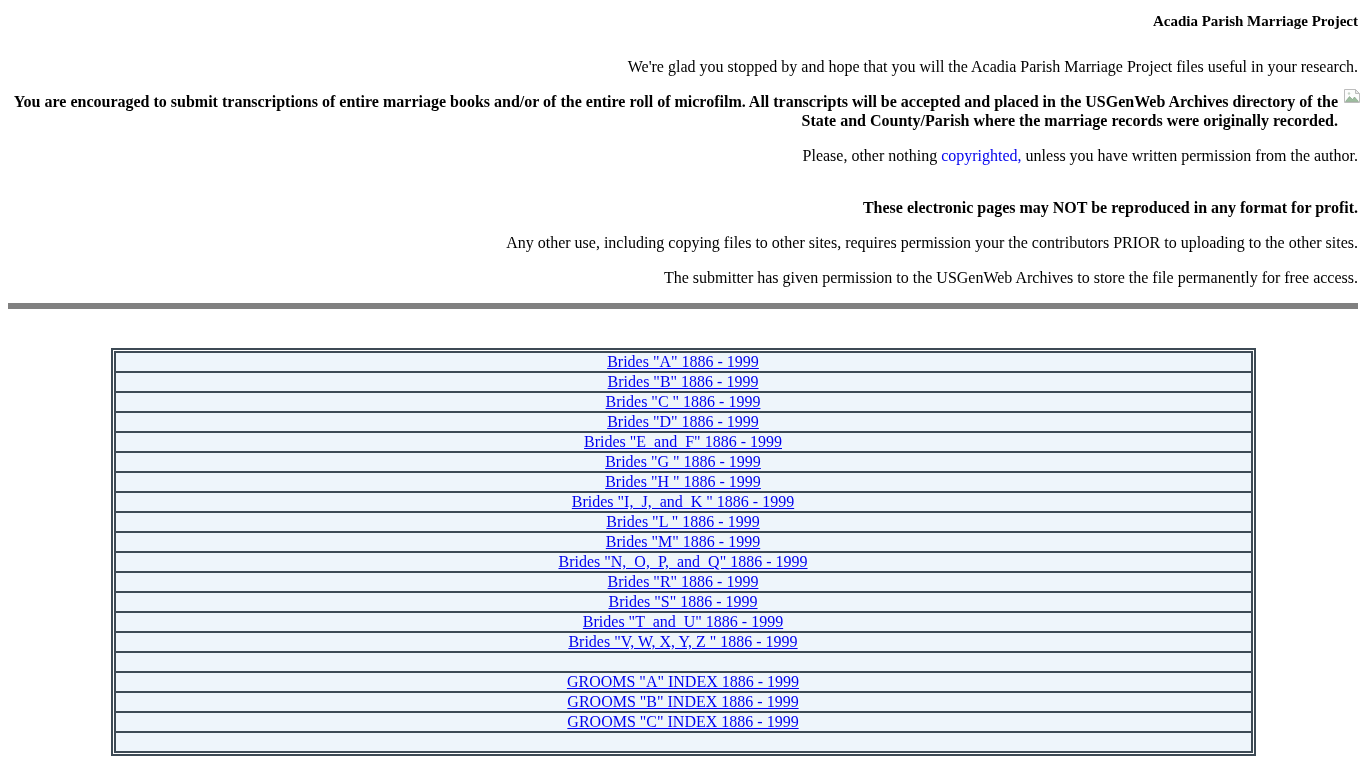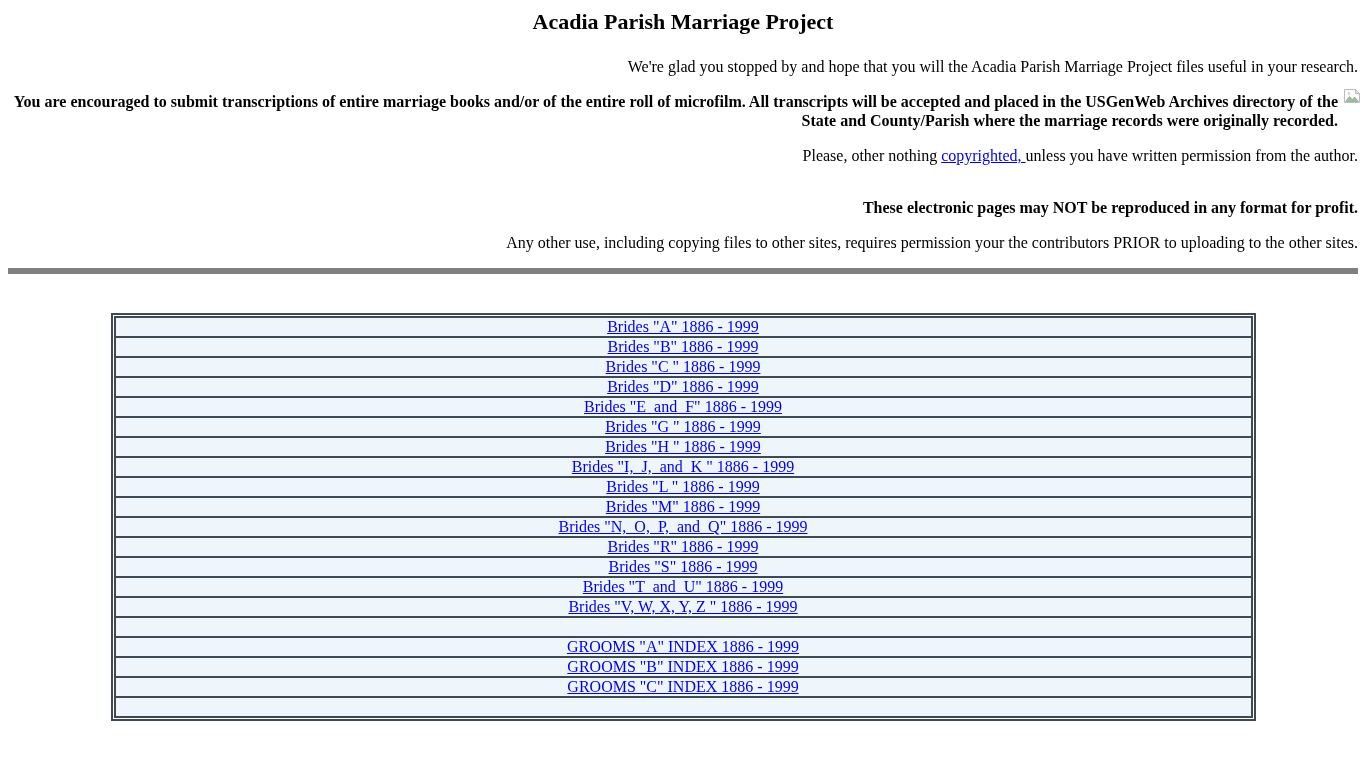--- a/index.html
+++ b/index.html
@@ -8,30 +8,30 @@
     width: 1366px;
     height: 768px;
     overflow: hidden;
     font-family: "Liberation Serif", "DejaVu Serif", serif;
     font-size: 16px;
     color: #000000;
     background: #ffffff;
   }
   .content { margin: 0 8px; }
   h1.title {
-    font-size: 22px;
+    font-size: 15px;
     font-weight: bold;
-    text-align: center;
+    text-align: right;
     margin: 9px 0 23px 0;
     line-height: 25px;
   }
   p { margin: 16px 0; line-height: 19px; text-align: right; }
   .p3 { max-width: 1330px; font-weight: bold; }
   .notice-bold { font-weight: bold; margin-top: 33px; }
-  a.inline-link { color: #0000ee; text-decoration: underline; cursor: pointer; }
+  a.inline-link { color: #0000ee; cursor: pointer; }
   hr.divider {
     border: none;
     height: 6px;
     background: #808080;
     margin: 12px 0 0 0;
   }
   .table-wrap {
     width: 1145px;
     margin: 39px auto 0 auto;
     border: 2px solid #3d4a55;
@@ -88,20 +88,21 @@
 
 
     <p class="p3">You are encouraged to submit transcriptions of entire marriage books and/or of the entire roll of microfilm. All transcripts will be accepted and placed in the USGenWeb Archives directory of the State and County/Parish where the marriage records were originally recorded.</p>
 
     <p><span>Please, other nothing </span><a class="inline-link">copyrighted, </a><span>unless you have written permission from the author.</span></p>
 
     <p class="notice-bold">These electronic pages may NOT be reproduced in any format for profit.</p>
 
     <p>Any other use, including copying files to other sites, requires permission your the contributors PRIOR to uploading to the other sites.</p>
 
+    <p>The submitter has given permission to the USGenWeb Archives to store the file permanently for free access.</p>
 
     <hr class="divider">
 
     <div class="table-wrap">
       <table class="links-table">
         <tbody>
           <tr>
               <td><a class="tlink">Brides "A" 1886 - 1999</a></td>
             </tr>
           <tr>

